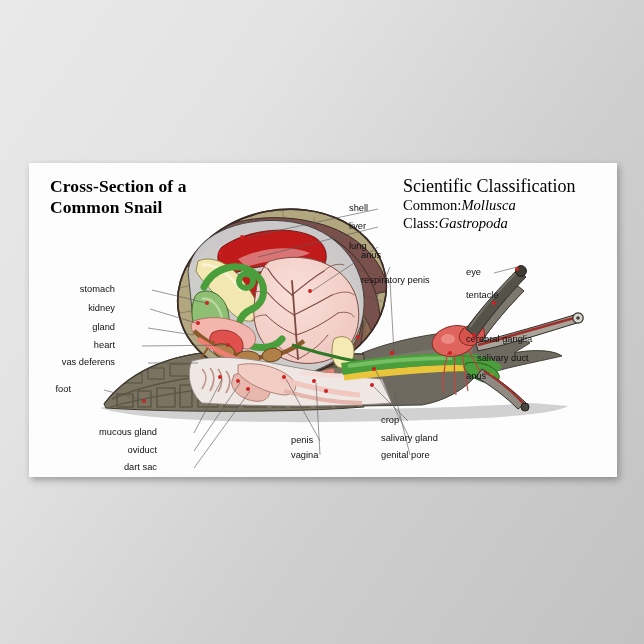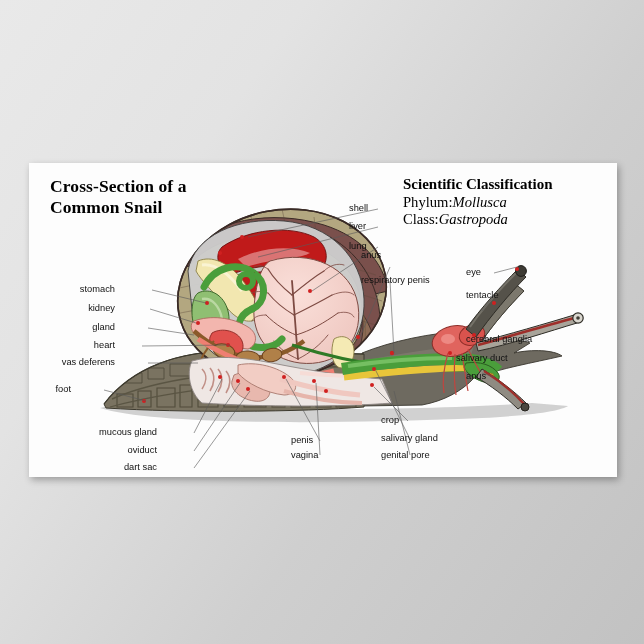--- a/index.html
+++ b/index.html
@@ -22,21 +22,21 @@
   #title{
     position:absolute;left:21px;top:13px;
     font-family:"Liberation Serif",serif;font-weight:bold;
     font-size:17.5px;line-height:1.20;color:#000;letter-spacing:.1px;
     white-space:pre-line;
   }
   #sci{
     position:absolute;left:374px;top:13px;
     font-family:"Liberation Serif",serif;color:#000;
   }
-  #sci .sci-head{font-weight:bold;font-size:15px;line-height:1.18;white-space:nowrap;}
+  #sci .sci-head{font-weight:normal;font-size:18px;line-height:1.18;white-space:nowrap;}
   #sci .sci-row{font-size:14.6px;line-height:1.20;white-space:nowrap;}
   #sci .sci-row i{font-style:italic;}
 
   
   .lab{
     position:absolute;font-family:"Liberation Sans",sans-serif;
     font-size:9.3px;color:#111;white-space:nowrap;line-height:1;
   }
   .lab.r{transform:translateX(-100%);}
 
@@ -308,34 +308,34 @@
           <path d="M432,196 L396,192"></path>
           <path d="M432,214 L420,210"></path>
         </g>
       </svg>
 
       <div id="title">Cross-Section of a
 Common Snail</div>
 
       <div id="sci">
         <div class="sci-head">Scientific Classification</div>
-        <div class="sci-row"><span>Phylum:</span><i>Mollusca</i></div>
+        <div class="sci-row"><span>Common:</span><i>Mollusca</i></div>
         <div class="sci-row"><span>Class:</span><i>Gastropoda</i></div>
       </div>
 
       <div class="lab" style="left:320px;top:41px">shell</div>
       <div class="lab" style="left:320px;top:59px">liver</div>
       <div class="lab" style="left:320px;top:79px">lung</div>
       <div class="lab" style="left:332px;top:88px">anus</div>
       <div class="lab" style="left:332px;top:113px">respiratory penis</div>
 
       <div class="lab" style="left:437px;top:105px">eye</div>
       <div class="lab" style="left:437px;top:128px">tentacle</div>
       <div class="lab" style="left:437px;top:172px">cerebral ganglia</div>
-      <div class="lab" style="left:427px;top:191px">salivary duct</div>
+      <div class="lab" style="left:448px;top:191px">salivary duct</div>
       <div class="lab" style="left:437px;top:209px">anus</div>
 
       <div class="lab r" style="left:86px;top:122px">stomach</div>
       <div class="lab r" style="left:86px;top:141px">kidney</div>
       <div class="lab r" style="left:86px;top:160px">gland</div>
       <div class="lab r" style="left:86px;top:178px">heart</div>
       <div class="lab r" style="left:86px;top:195px">vas deferens</div>
       <div class="lab r" style="left:42px;top:222px">foot</div>
 
       <div class="lab r" style="left:128px;top:265px">mucous gland</div>

